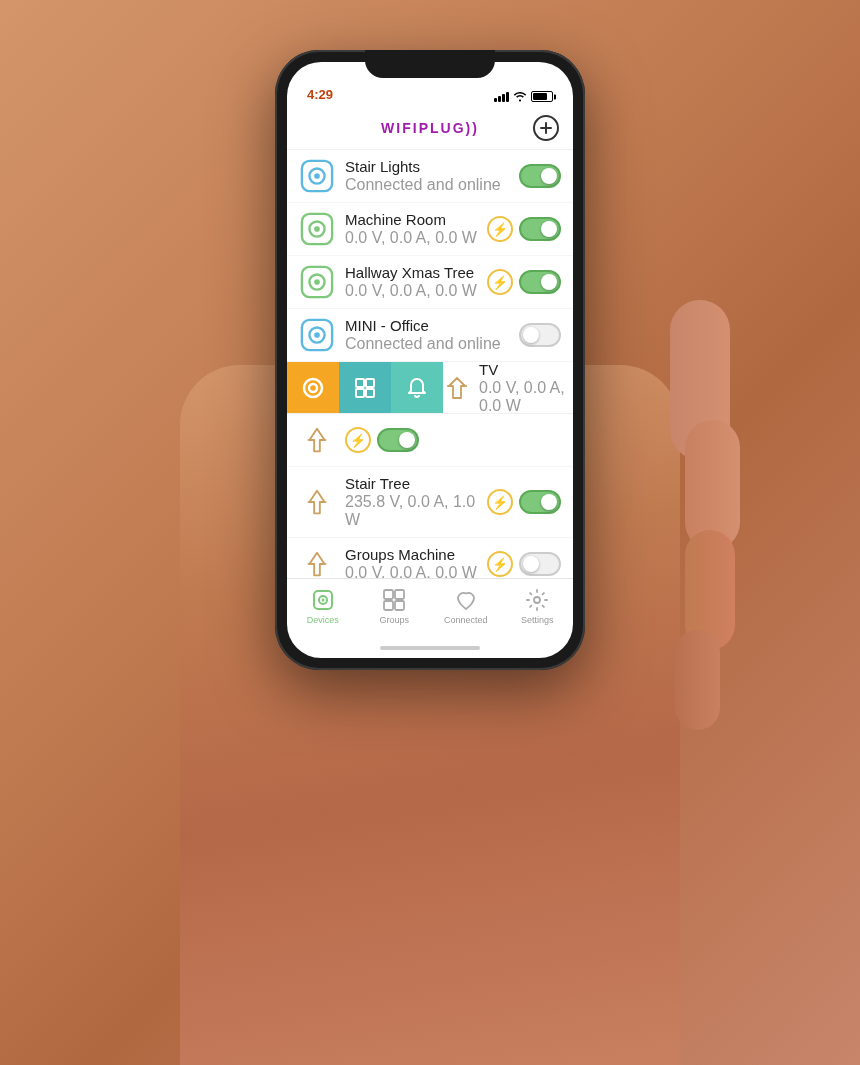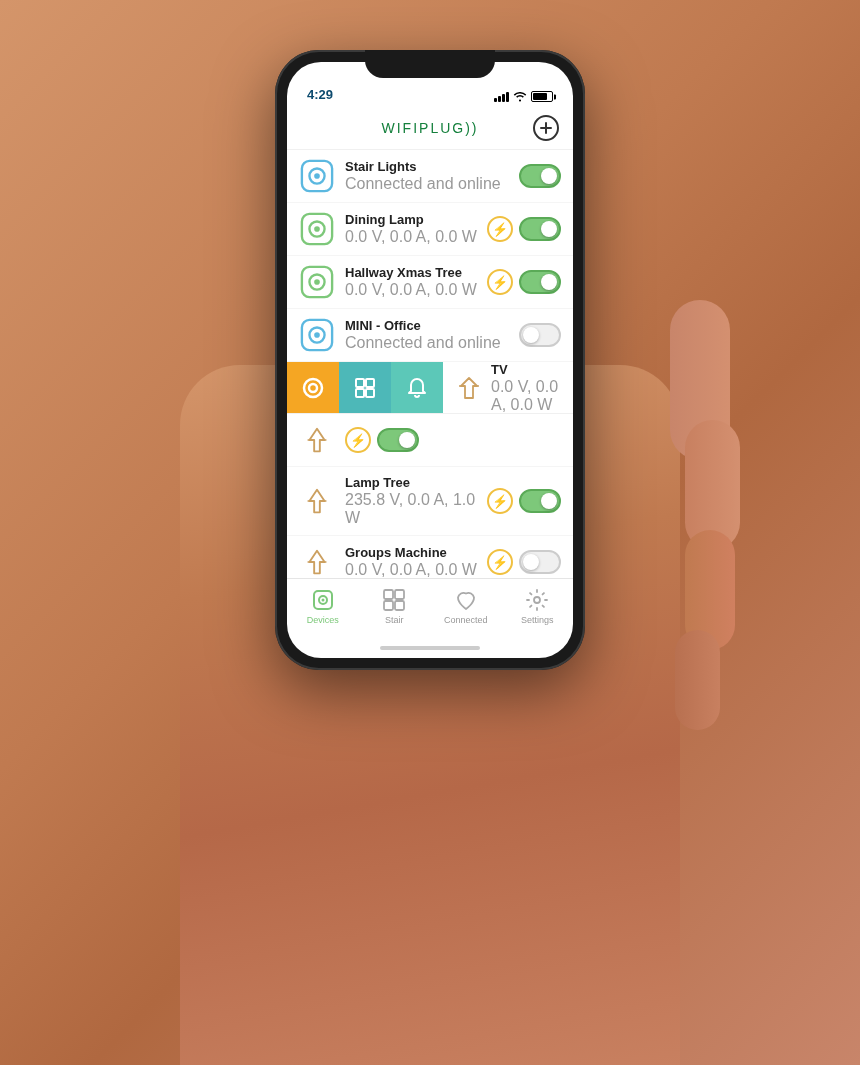--- a/index.html
+++ b/index.html
@@ -75,21 +75,21 @@
       justify-content: space-between;
       padding: 0 20px 4px;
       flex-shrink: 0;
       position: relative;
       z-index: 5;
     }
 
     .status-time {
       font-size: 13px;
       font-weight: 600;
-      color: #0c4a6e;
+      color: #c2410c;
       margin-top: 16px;
     }
 
     .status-icons {
       display: flex;
       align-items: center;
       gap: 4px;
     }
 
     .signal-bars {
@@ -138,23 +138,23 @@
       display: flex;
       align-items: center;
       justify-content: center;
       border-bottom: 1px solid #f0f0f0;
       position: relative;
       flex-shrink: 0;
     }
 
     .app-logo {
       font-size: 14px;
-      font-weight: 400;
+      font-weight: 700;
       letter-spacing: 2px;
-      color: #15803d;
+      color: #a21caf;
     }
 
     .add-button {
       position: absolute;
       right: 14px;
       width: 26px;
       height: 26px;
       border: 2px solid #333;
       border-radius: 50%;
       display: flex;
@@ -204,22 +204,22 @@
       width: 34px;
       height: 34px;
     }
 
     .device-info {
       flex: 1;
       min-width: 0;
     }
 
     .device-name {
-      font-size: 13px;
-      font-weight: 700;
+      font-size: 15px;
+      font-weight: 400;
       color: #222;
       white-space: nowrap;
       overflow: hidden;
       text-overflow: ellipsis;
     }
 
     .device-status {
       font-size: 16px;
       color: #999;
       margin-top: 1px;
@@ -306,21 +306,21 @@
     }
 
     .filter-tab.teal2 {
       background: #5cc8b8;
       width: 52px;
     }
 
     .tv-item {
       display: flex;
       align-items: center;
-      padding: 8px 12px;
+      padding: 8px 0;
       flex: 1;
     }
 
     
     .bottom-nav {
       height: 60px;
       border-top: 1px solid #e5e5e5;
       display: flex;
       align-items: center;
       justify-content: space-around;
@@ -440,21 +440,21 @@
 
         <div class="device-item">
           <div class="device-icon">
             <svg class="plug-icon-svg" viewBox="0 0 36 36">
               <rect x="2" y="2" width="32" height="32" rx="8" fill="none" stroke="#7dc87a" stroke-width="2.5"></rect>
               <circle cx="18" cy="18" r="8" fill="none" stroke="#7dc87a" stroke-width="2.5"></circle>
               <circle cx="18" cy="18" r="3" fill="#7dc87a"></circle>
             </svg>
           </div>
           <div class="device-info">
-            <div class="device-name">Dining Lamp</div>
+            <div class="device-name">Machine Room</div>
             <div class="device-status">0.0 V, 0.0 A, 0.0 W</div>
           </div>
           <div class="device-controls">
             <div class="lightning-btn">⚡</div>
             <div class="toggle on">
               <div class="toggle-thumb"></div>
             </div>
           </div>
         </div>
 
@@ -549,21 +549,21 @@
         </div>
 
         <div class="device-item">
           <div class="device-icon">
             <svg class="plug-icon-svg" viewBox="0 0 36 36">
               <path d="M18 6L10 18h5v12h6V18h5L18 6z" fill="none" stroke="#cca060" stroke-width="2" stroke-linejoin="round"></path>
               <path d="M8 18h4M24 18h4" stroke="#cca060" stroke-width="1.5"></path>
             </svg>
           </div>
           <div class="device-info">
-            <div class="device-name">Lamp Tree</div>
+            <div class="device-name">Stair Tree</div>
             <div class="device-status">235.8 V, 0.0 A, 1.0 W</div>
           </div>
           <div class="device-controls">
             <div class="lightning-btn">⚡</div>
             <div class="toggle on">
               <div class="toggle-thumb"></div>
             </div>
           </div>
         </div>
 
@@ -609,21 +609,21 @@
 
         <div class="nav-item">
           <div class="nav-icon">
             <svg width="24" height="24" viewBox="0 0 24 24">
               <rect x="2" y="2" width="9" height="9" rx="1.5" fill="none" stroke="#aaa" stroke-width="1.8"></rect>
               <rect x="13" y="2" width="9" height="9" rx="1.5" fill="none" stroke="#aaa" stroke-width="1.8"></rect>
               <rect x="2" y="13" width="9" height="9" rx="1.5" fill="none" stroke="#aaa" stroke-width="1.8"></rect>
               <rect x="13" y="13" width="9" height="9" rx="1.5" fill="none" stroke="#aaa" stroke-width="1.8"></rect>
             </svg>
           </div>
-          <span class="nav-label">Stair</span>
+          <span class="nav-label">Groups</span>
         </div>
 
         <div class="nav-item">
           <div class="nav-icon">
             <svg width="22" height="24" viewBox="0 0 22 24">
               <path d="M11 21C11 21 3 15.5 3 9.5A5.5 5.5 0 0111 5.5 5.5 5.5 0 0119 9.5C19 15.5 11 21 11 21z" fill="none" stroke="#aaa" stroke-width="1.8"></path>
             </svg>
           </div>
           <span class="nav-label">Connected</span>
         </div>

